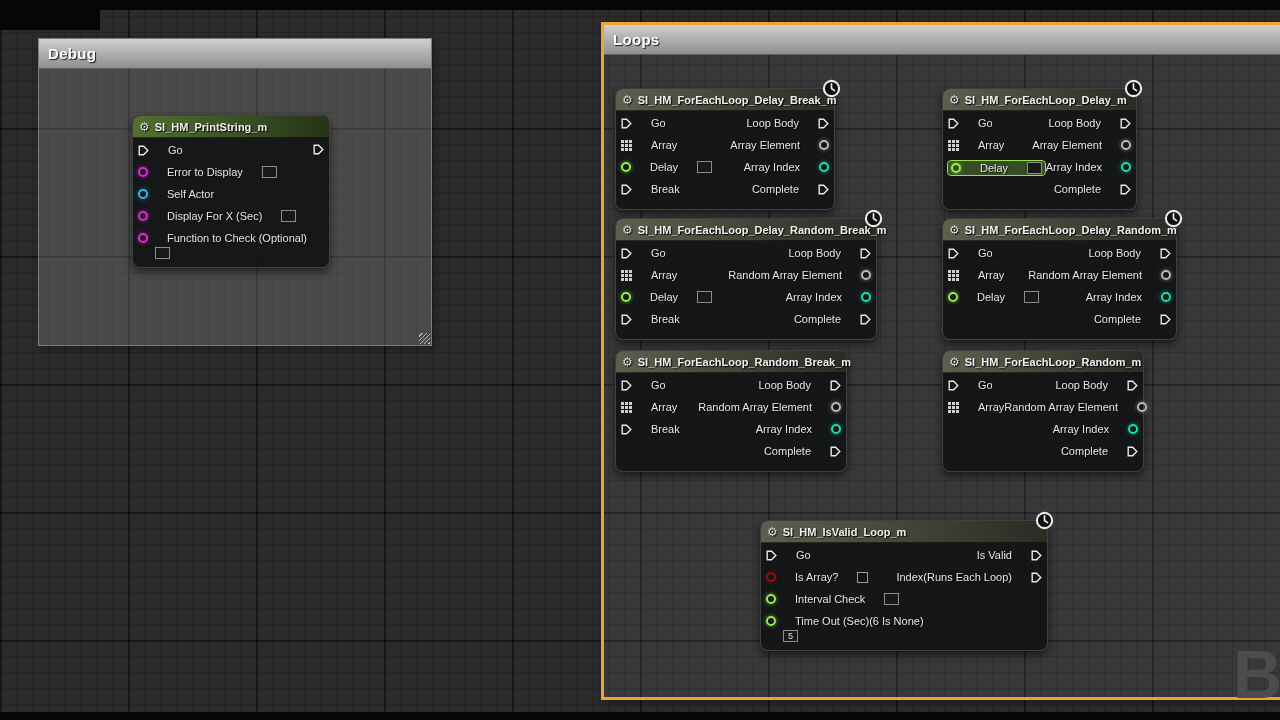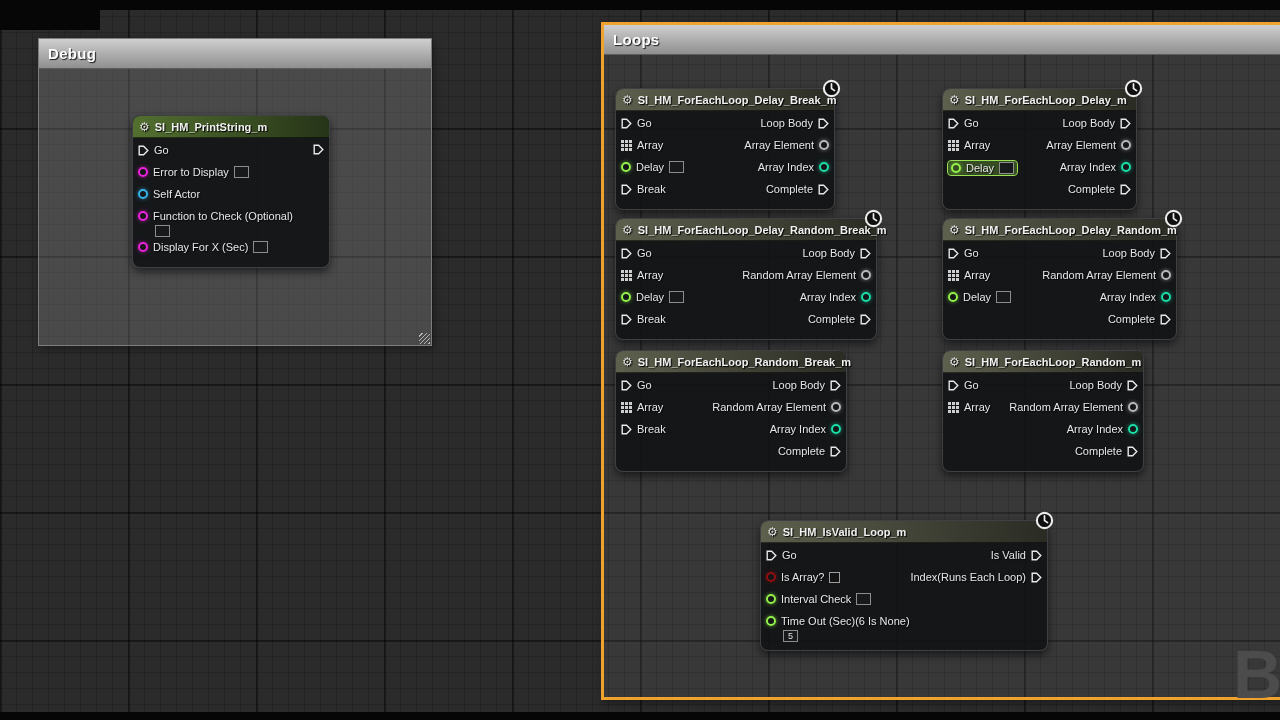--- a/index.html
+++ b/index.html
@@ -41,21 +41,21 @@
   .header-green { background:linear-gradient(90deg,#537030,#263418); }
   .header-olive { background:linear-gradient(90deg,#5e604e,#2a2b23); }
   .bpnode-title { font-size:11px; font-weight:bold; color:#f0f0f0;
     text-shadow:1px 1px 1px #000; white-space:nowrap; }
   .gear { font-size:12px; color:#dcdcdc; line-height:1; text-shadow:1px 1px 1px #000; }
 
   .rows { padding:4px 0 6px; }
   .pin-row { display:flex; justify-content:space-between; align-items:flex-start;
     min-height:22px; padding:2px 5px; }
   .pin-side { display:flex; flex-direction:column; gap:3px; }
-  .line { display:flex; align-items:center; gap:5px; }
+  .line { display:flex; align-items:center; gap:19px; }
   .sub { margin-left:17px; }
   .pin-ic { display:inline-flex; align-items:center; justify-content:center; flex:0 0 auto; }
   .pin-label { font-size:11px; color:#e6e6e6; white-space:nowrap;
     text-shadow:1px 1px 1px rgba(0,0,0,0.75); }
   .pin-circle { display:inline-block; width:10px; height:10px; border-radius:50%;
     border:2px solid #fff; background:transparent; }
   .editbox { min-width:15px; height:12px; padding:0 2px; border:1px solid #8d8d8d;
     background:#17191b; display:inline-flex; align-items:center; justify-content:center;
     font-size:9px; color:#e0e0e0; line-height:1; }
   .checkbox { width:11px; height:11px; border:1px solid #9d9d9d; background:#121212; }
@@ -132,35 +132,35 @@
               </span>
             </span>
             <span class="pin-side right"></span>
           </div>
           <div class="pin-row">
             <span class="pin-side left">
               <span class="line">
                 <span class="pin-ic">
                   <span class="pin-circle" style="border-color: rgb(239, 34, 222); box-shadow: rgba(239, 34, 222, 0.6) 0px 0px 4px;"></span>
                 </span>
+                <span class="pin-label">Display For X (Sec)</span>
+                <span class="editbox"></span>
+              </span>
+            </span>
+            <span class="pin-side right"></span>
+          </div>
+          <div class="pin-row">
+            <span class="pin-side left">
+              <span class="line">
+                <span class="pin-ic">
+                  <span class="pin-circle" style="border-color: rgb(239, 34, 222); box-shadow: rgba(239, 34, 222, 0.6) 0px 0px 4px;"></span>
+                </span>
                 <span class="pin-label">Function to Check (Optional)</span>
               </span>
               <span class="line sub">
-                <span class="editbox"></span>
-              </span>
-            </span>
-            <span class="pin-side right"></span>
-          </div>
-          <div class="pin-row">
-            <span class="pin-side left">
-              <span class="line">
-                <span class="pin-ic">
-                  <span class="pin-circle" style="border-color: rgb(239, 34, 222); box-shadow: rgba(239, 34, 222, 0.6) 0px 0px 4px;"></span>
-                </span>
-                <span class="pin-label">Display For X (Sec)</span>
                 <span class="editbox"></span>
               </span>
             </span>
             <span class="pin-side right"></span>
           </div>
         </div>
       </div>
       <div class="bpnode" style="left: 615px; top: 88px; width: 220px;">
         <div class="bpnode-header header-olive">
           <span class="gear">⚙</span>

